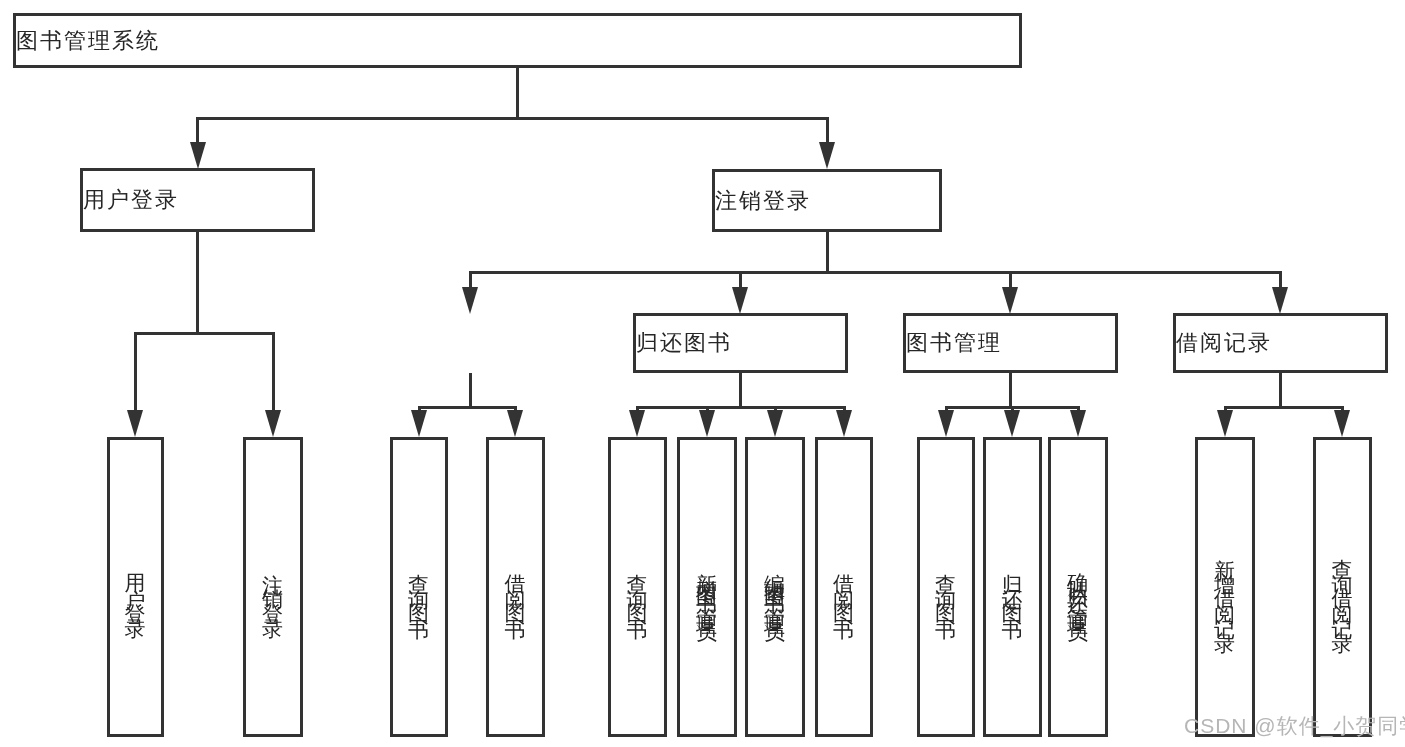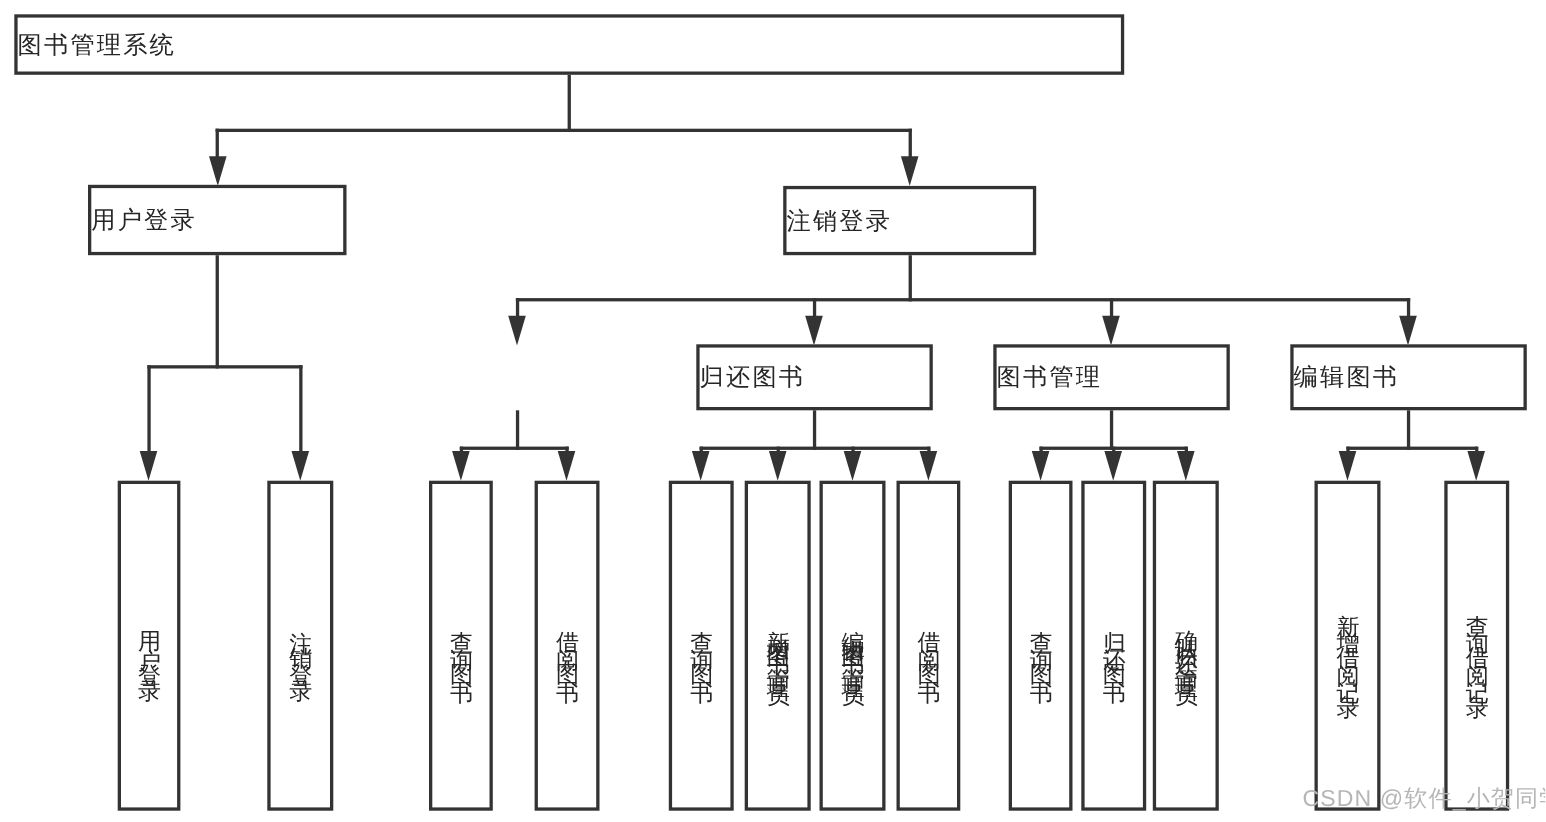--- a/index.html
+++ b/index.html
@@ -77,21 +77,21 @@
   <div class="vline" style="left:1279px;top:271px;height:18px;"></div>
   <div class="arrow" style="left:1272px;top:287px;"></div>
 
   <div class="box" style="left:633px;top:313px;width:215px;height:60px;">
     <span>归还图书</span>
   </div>
   <div class="box" style="left:903px;top:313px;width:215px;height:60px;">
     <span>图书管理</span>
   </div>
   <div class="box" style="left:1173px;top:313px;width:215px;height:60px;">
-    <span>编辑图书</span>
+    <span>借阅记录</span>
   </div>
 
   <div class="vline" style="left:469px;top:373px;height:36px;"></div>
   <div class="hline" style="left:418px;top:406px;width:99px;"></div>
   <div class="vline" style="left:418px;top:406px;height:7px;"></div>
   <div class="arrow" style="left:411px;top:410px;"></div>
   <div class="vline" style="left:514px;top:406px;height:7px;"></div>
   <div class="arrow" style="left:507px;top:410px;"></div>
 
   <div class="vline" style="left:739px;top:373px;height:36px;"></div>

